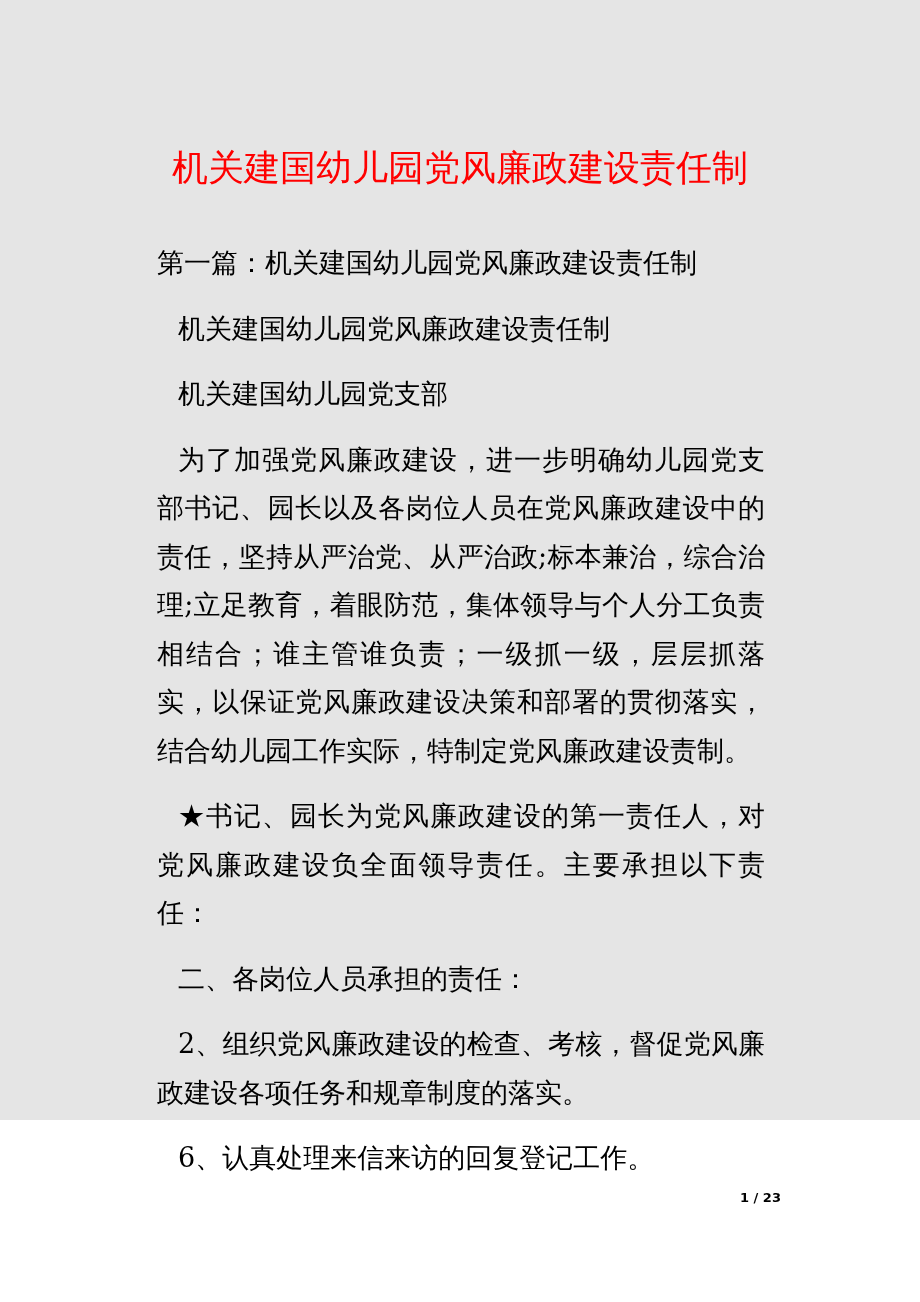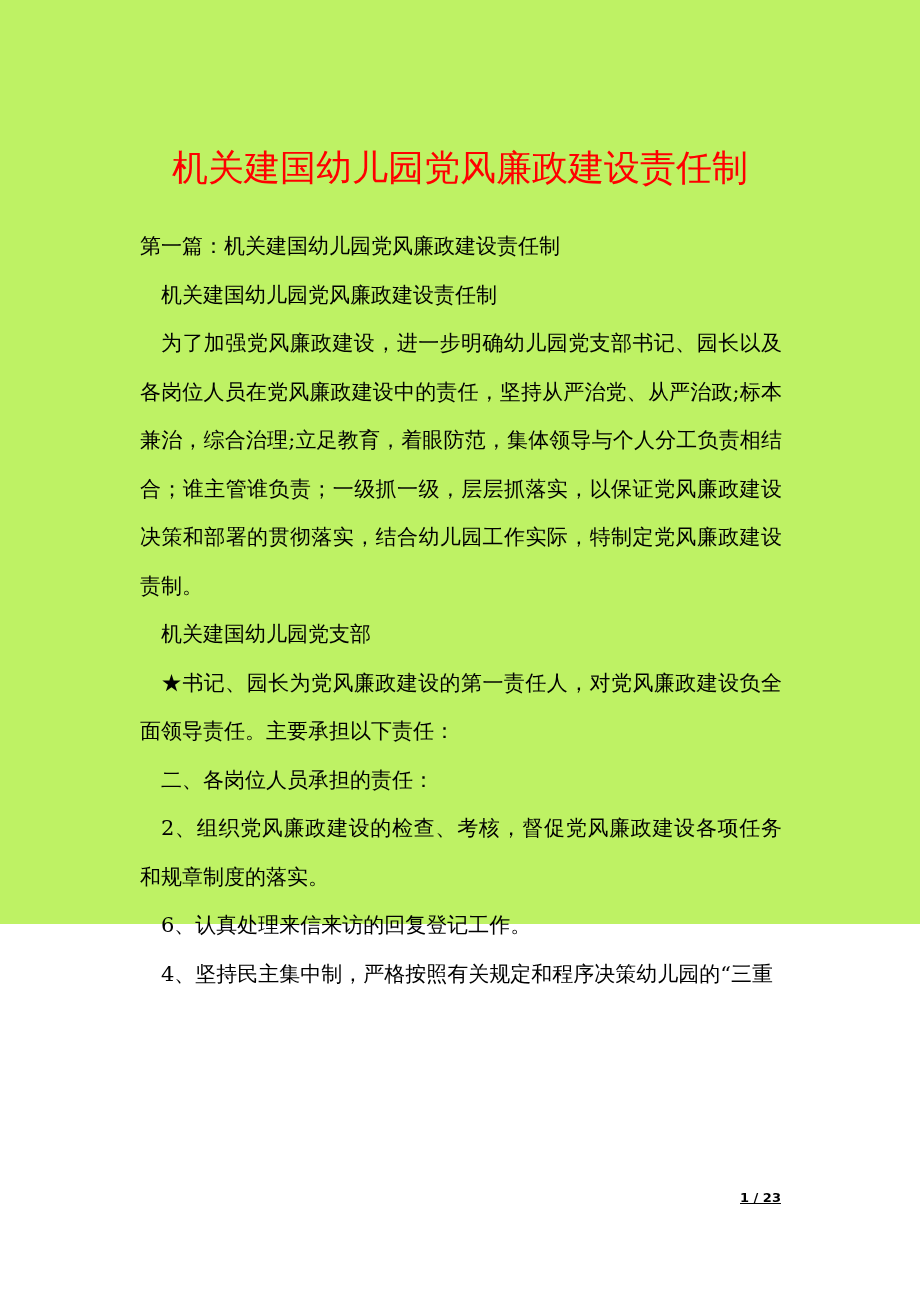--- a/index.html
+++ b/index.html
@@ -12,22 +12,22 @@
       height: 1302px;
       position: relative;
       overflow: hidden;
       font-family: "DejaVu Serif", "Liberation Serif", serif;
       color: #000000;
     }
     .page {
       position: absolute;
       left: 0; top: 0;
       width: 920px;
-      height: 924px;
-      background: #bef264;
+      height: 1120px;
+      background: #e5e5e5;
     }
     .doc-title {
       position: absolute;
       left: 0;
       top: 140px;
       width: 920px;
       text-align: center;
       font-size: 36px;
       line-height: 56px;
       color: #ff0000;
@@ -35,51 +35,49 @@
       letter-spacing: 0px;
       margin: 0;
     }
     .body {
       position: absolute;
       left: 140px;
       top: 222px;
       width: 642px;
     }
     .p {
-      font-size: 21px;
+      font-size: 27px;
       line-height: 48.5px;
-      margin: 0;
+      margin: 17px;
       text-align: justify;
       text-justify: inter-character;
       word-break: break-all;
     }
     .indent { text-indent: 21px; }
     .page-number {
       position: absolute;
       left: 740px;
       top: 1190px;
       font-family: "DejaVu Sans", "Liberation Sans", sans-serif;
       font-size: 13px;
       font-weight: bold;
       color: #000000;
-      text-decoration: underline;
     }
   </style>
 </head>
 <body>
 
 <div class="page">
   <h1 class="doc-title">机关建国幼儿园党风廉政建设责任制</h1>
 
   <div class="body">
     <p class="p">第一篇：机关建国幼儿园党风廉政建设责任制</p>
     <p class="p indent">机关建国幼儿园党风廉政建设责任制</p>
+    <p class="p indent">机关建国幼儿园党支部</p>
     <p class="p indent">为了加强党风廉政建设，进一步明确幼儿园党支部书记、园长以及各岗位人员在党风廉政建设中的责任，坚持从严治党、从严治政;标本兼治，综合治理;立足教育，着眼防范，集体领导与个人分工负责相结合；谁主管谁负责；一级抓一级，层层抓落实，以保证党风廉政建设决策和部署的贯彻落实，结合幼儿园工作实际，特制定党风廉政建设责制。</p>
-    <p class="p indent">机关建国幼儿园党支部</p>
     <p class="p indent">★书记、园长为党风廉政建设的第一责任人，对党风廉政建设负全面领导责任。主要承担以下责任：</p>
     <p class="p indent">二、各岗位人员承担的责任：</p>
     <p class="p indent">2、组织党风廉政建设的检查、考核，督促党风廉政建设各项任务和规章制度的落实。</p>
     <p class="p indent">6、认真处理来信来访的回复登记工作。</p>
-    <p class="p indent">4、坚持民主集中制，严格按照有关规定和程序决策幼儿园的“三重</p>
   </div>
 
   <div class="page-number">1 / 23</div>
 </div>
 
 </body></html>

